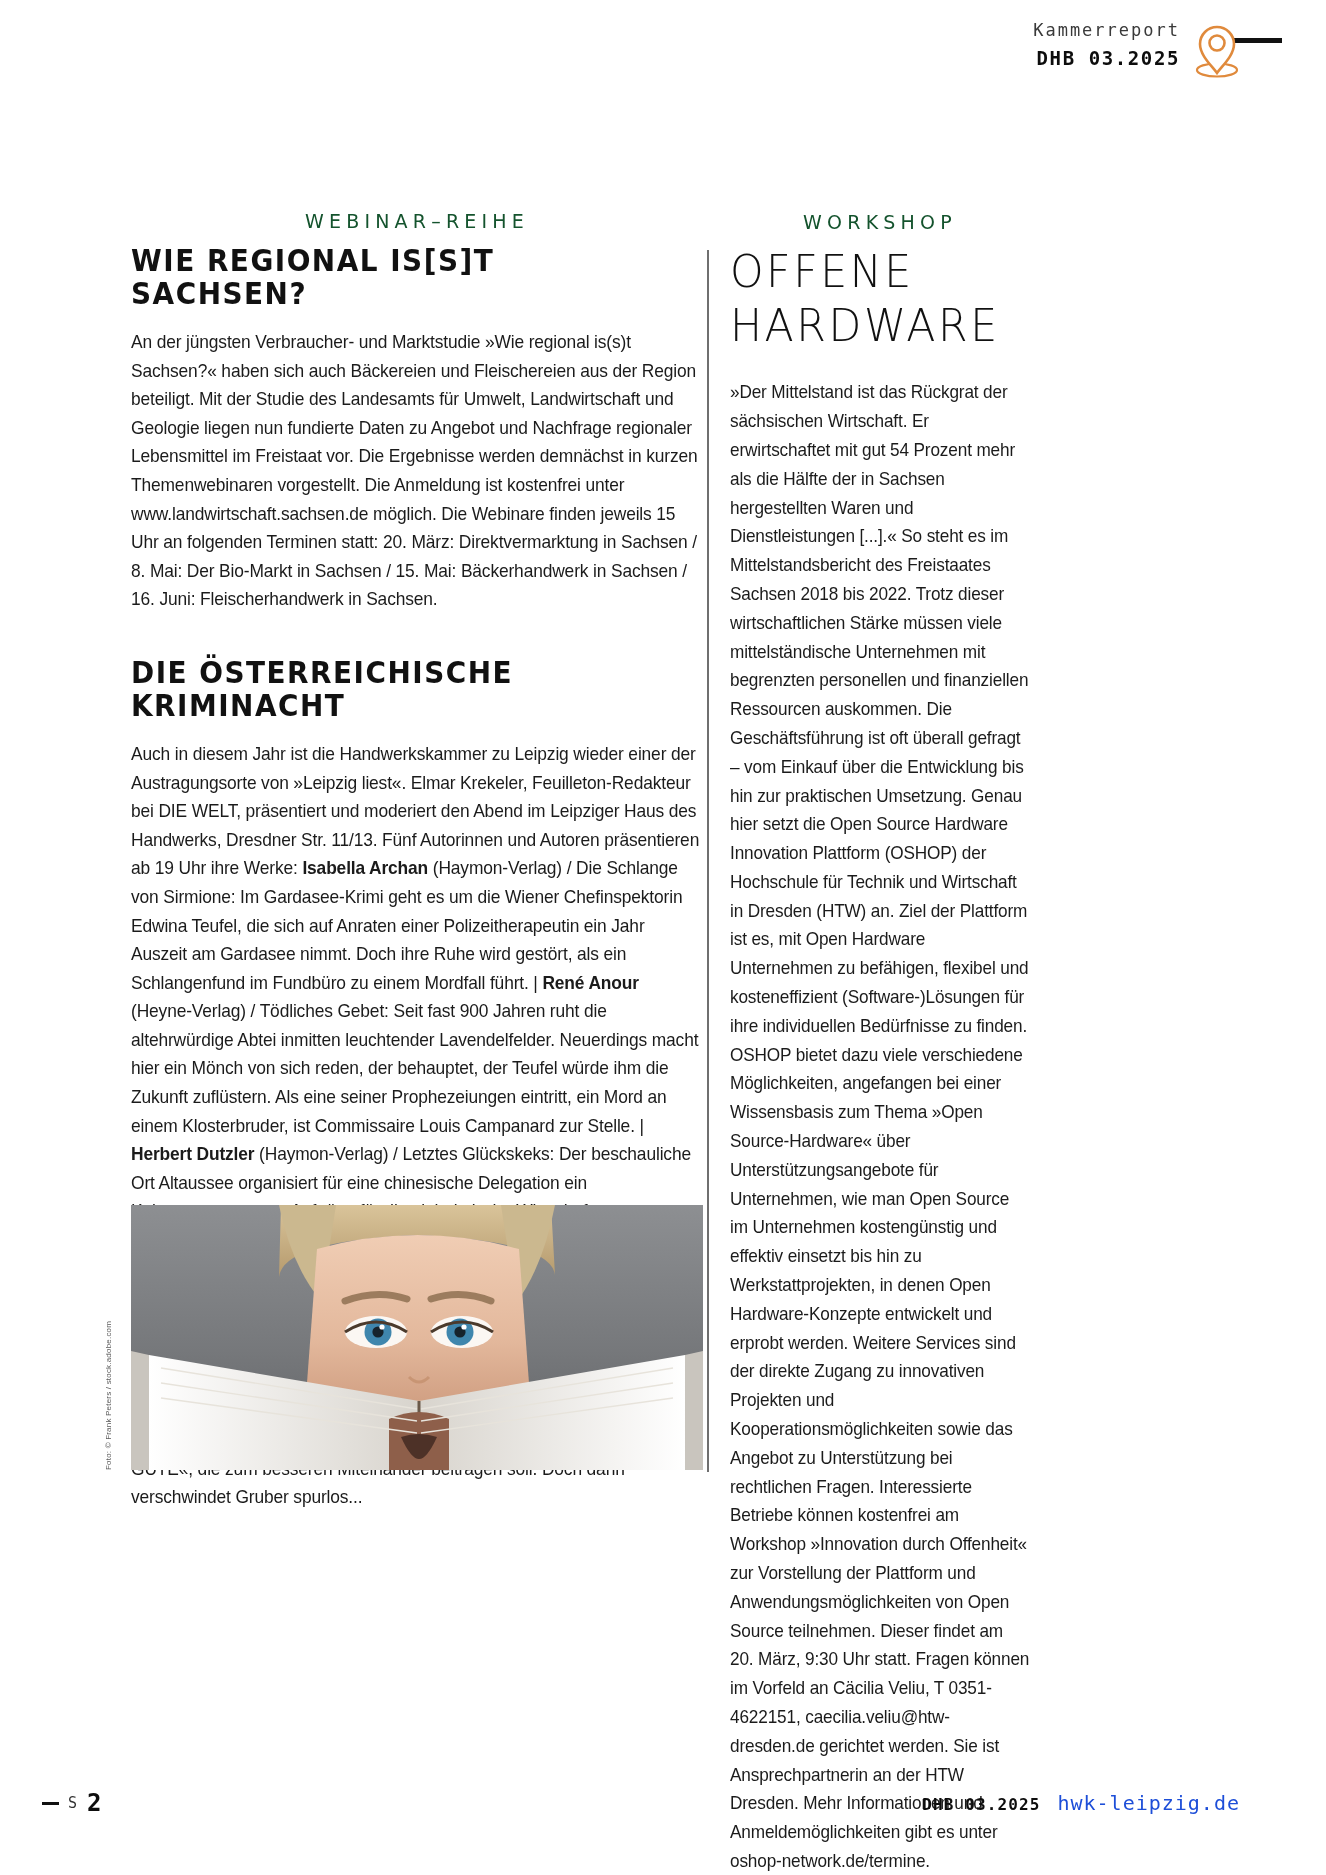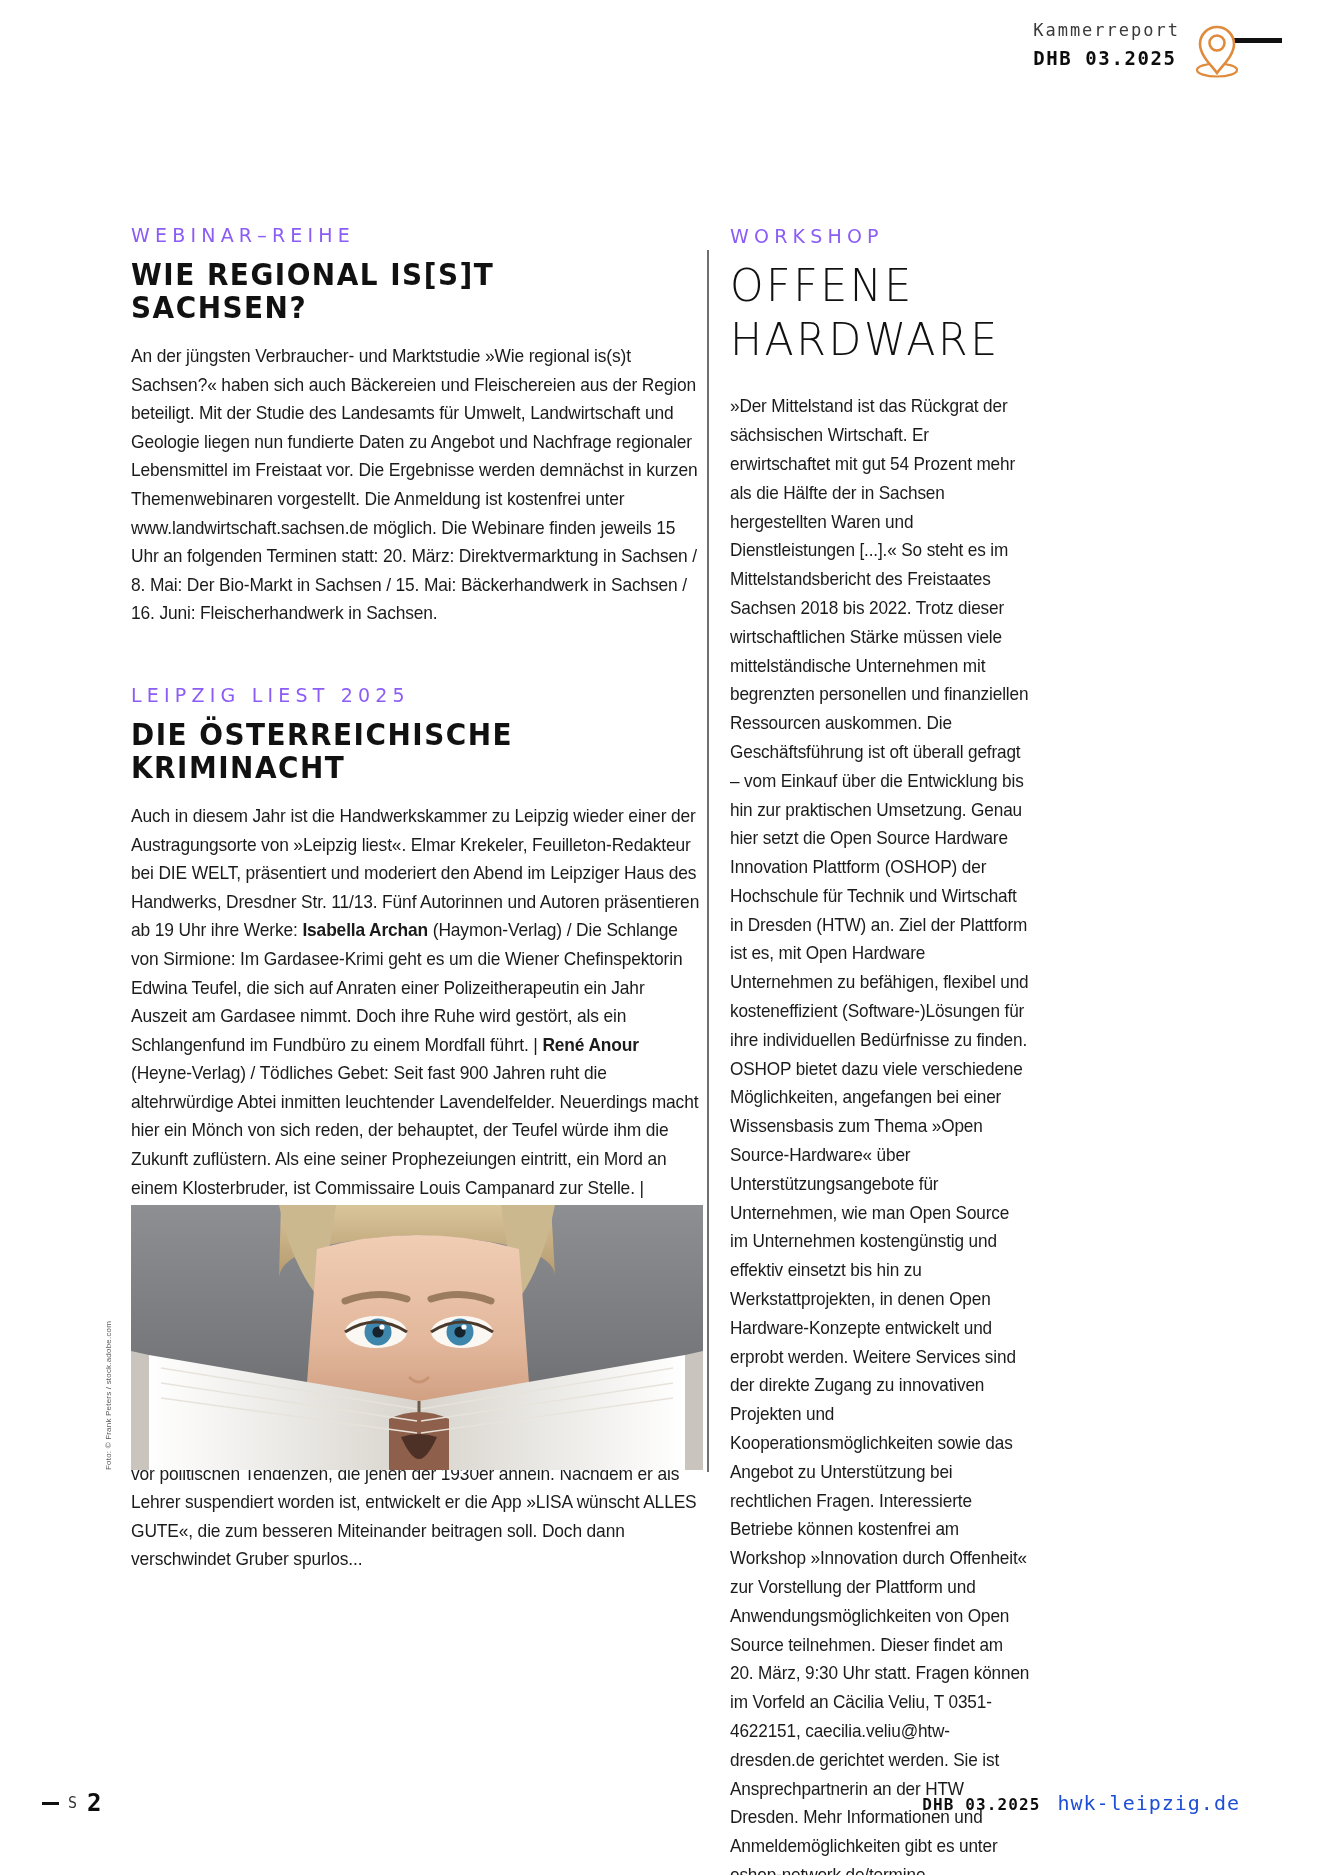--- a/index.html
+++ b/index.html
@@ -20,20 +20,21 @@
   
   .page-header {
     position: absolute;
     top: 22px;
     right: 86px;
     display: flex;
     align-items: flex-start;
     gap: 14px;
   }
   .header-texts {
+    text-align: right;
     line-height: 1.05;
   }
   .header-kicker {
     font-family: "DejaVu Sans Mono", monospace;
     font-size: 17px;
     letter-spacing: 2.0px;
     color: #3a3a3a;
     font-weight: 400;
     white-space: nowrap;
   }
@@ -81,24 +82,25 @@
     width: 2px;
     height: 1222px;
     background: #6f6f6f;
   }
 
   
   .kicker {
     font-family: "DejaVu Sans", sans-serif;
     font-size: 19px;
     letter-spacing: 5.2px;
-    color: #8b5cf6;
+    color: #14532d;
     font-weight: 400;
-    margin: 14px 0 12px 0;
+    margin: 0 0 12px 0;
     text-transform: uppercase;
+    text-align: center;
   }
   .headline {
     font-family: "DejaVu Sans", sans-serif;
     font-size: 30px;
     font-weight: bold;
     letter-spacing: 1.6px;
     color: #111111;
     margin: 0 0 18px 0;
     line-height: 1.1;
     transform: scaleX(0.93);
@@ -241,21 +243,20 @@
 
   <div>
     <div class="kicker">WEBINAR–REIHE</div>
     <h1 class="headline">WIE REGIONAL IS[S]T SACHSEN?</h1>
     <p class="body-text">An der jüngsten Verbraucher- und Marktstudie »Wie regional is(s)t Sachsen?« haben sich auch Bäckereien und Fleischereien aus der Region beteiligt. Mit der Studie des Landesamts für Umwelt, Landwirtschaft und Geologie liegen nun fundierte Daten zu Angebot und Nachfrage regionaler Lebensmittel im Freistaat vor. Die Ergebnisse werden demnächst in kurzen Themenwebinaren vorgestellt. Die Anmeldung ist kostenfrei unter www.landwirtschaft.sachsen.de möglich. Die Webinare finden jeweils 15 Uhr an folgenden Terminen statt: 20. März: Direktvermarktung in Sachsen / 8. Mai: Der Bio-Markt in Sachsen / 15. Mai: Bäckerhandwerk in Sachsen / 16. Juni: Fleischerhandwerk in Sachsen.</p>
   </div>
 
   <div class="section-gap"></div>
 
   <div>
-    <div class="kicker">LEIPZIG LIEST 2025</div>
     <h1 class="headline">DIE ÖSTERREICHISCHE KRIMINACHT</h1>
     <p class="body-text"><span>Auch in diesem Jahr ist die Handwerkskammer zu Leipzig wieder einer der Austragungsorte von »Leipzig liest«. Elmar Krekeler, Feuilleton-Redakteur bei DIE WELT, präsentiert und moderiert den Abend im Leipziger Haus des Handwerks, Dresdner Str. 11/13. Fünf Autorinnen und Autoren präsentieren ab 19 Uhr ihre Werke: </span><b>Isabella Archan</b><span> (Haymon-Verlag) / Die Schlange von Sirmione: Im Gardasee-Krimi geht es um die Wiener Chefinspektorin Edwina Teufel, die sich auf Anraten einer Polizeitherapeutin ein Jahr Auszeit am Gardasee nimmt. Doch ihre Ruhe wird gestört, als ein Schlangenfund im Fundbüro zu einem Mordfall führt. | </span><b>René Anour</b><span> (Heyne-Verlag) / Tödliches Gebet: Seit fast 900 Jahren ruht die altehrwürdige Abtei inmitten leuchtender Lavendelfelder. Neuerdings macht hier ein Mönch von sich reden, der behauptet, der Teufel würde ihm die Zukunft zuflüstern. Als eine seiner Prophezeiungen eintritt, ein Mord an einem Klosterbruder, ist Commissaire Louis Campanard zur Stelle. | </span><b>Herbert Dutzler</b><span> (Haymon-Verlag) / Letztes Glückskeks: Der beschauliche Ort Altaussee organisiert für eine chinesische Delegation ein Kulturprogramm, um Aufträge für die einheimische Wirtschaft zu generieren. Als einer der Gesandten tot im Hotelpool treibt und dann verschwindet, sieht sich Kommissar Gasperlmaier vor viele Fragen gestellt. | </span><b>Ursula Poznanski</b><span> (Knaur-Verlag) / Teufels Tanz: Im dritten Band muss eine Wiener Mordgruppe zwingt eine Mord am Straßenstrich den geheimnisvollen »Kuckuck« dazu, endlich sein wahres Gesicht zu zeigen. | </span><b>Eva Rossmann</b><span> (Folio-Verlag) / Alles Gute: Seit Jahren warnt Peter Gruber vor politischen Tendenzen, die jenen der 1930er ähneln. Nachdem er als Lehrer suspendiert worden ist, entwickelt er die App »LISA wünscht ALLES GUTE«, die zum besseren Miteinander beitragen soll. Doch dann verschwindet Gruber spurlos...</span></p>
   </div>
 
 </div>
 
 <div class="photo-wrap">
   <div class="photo">
     <svg viewBox="0 0 572 265" width="572" height="265" preserveAspectRatio="xMidYMid slice" aria-hidden="true">
       <defs>

